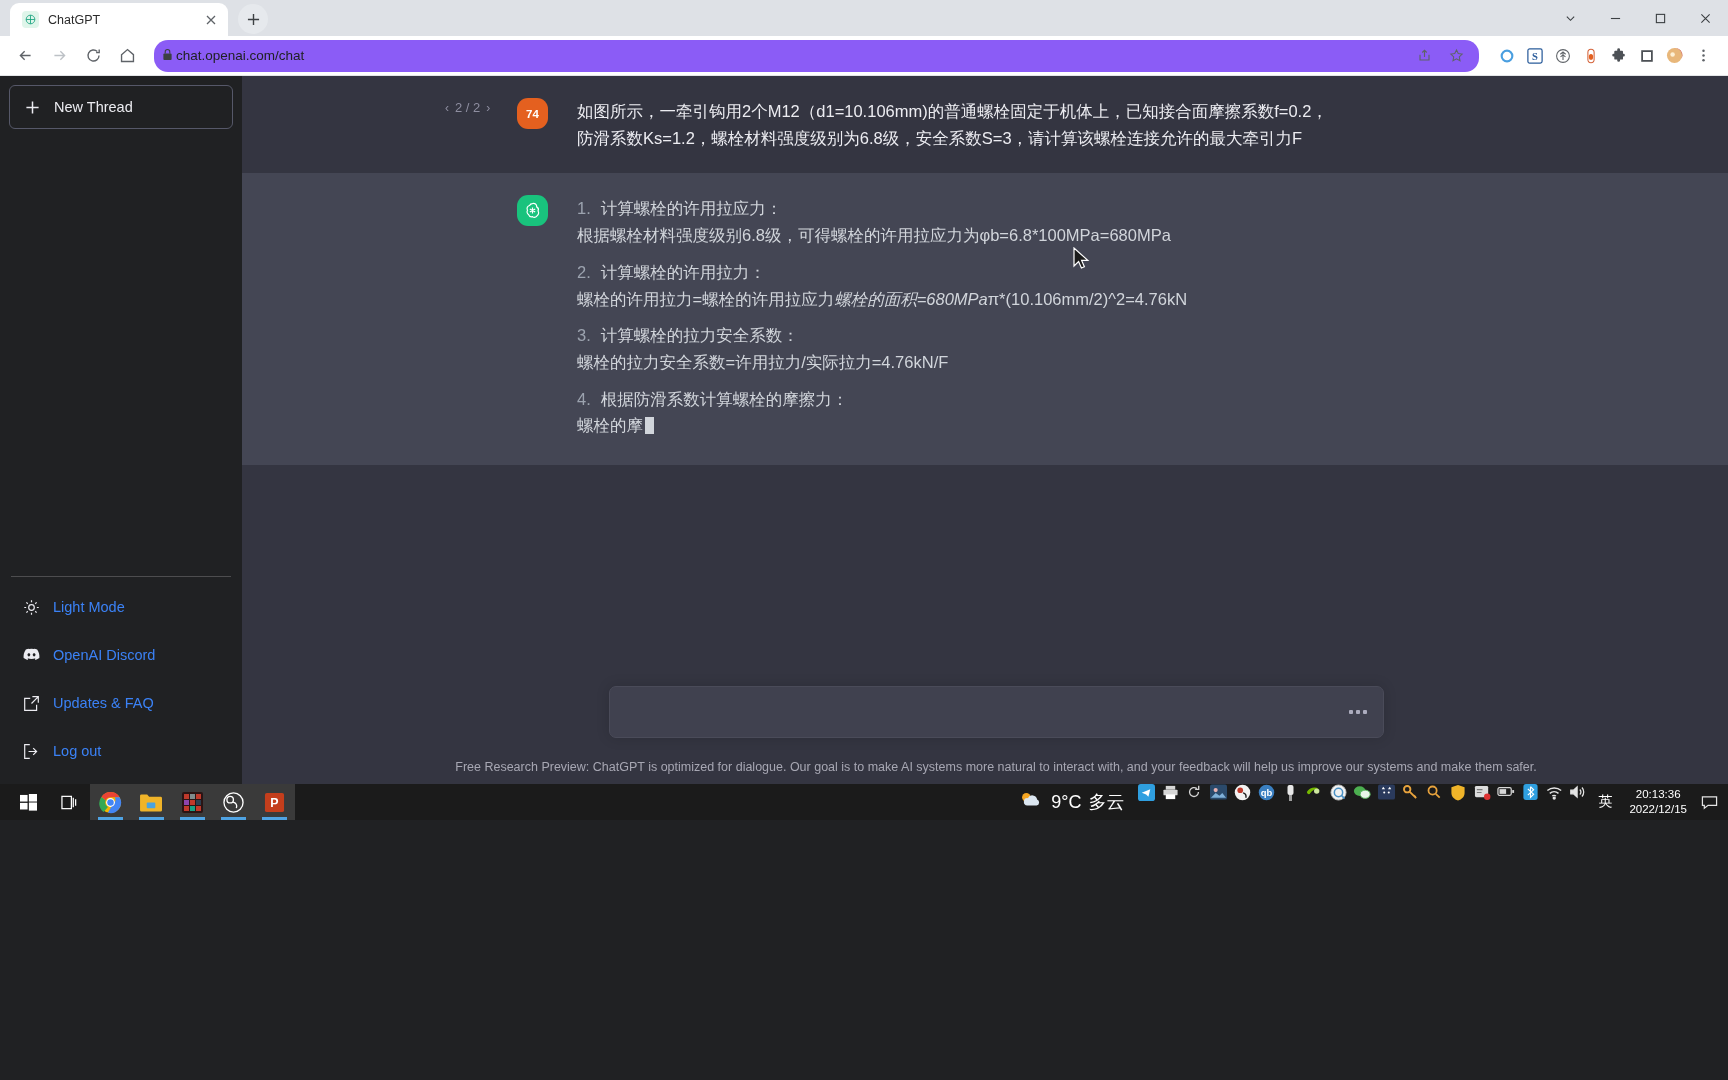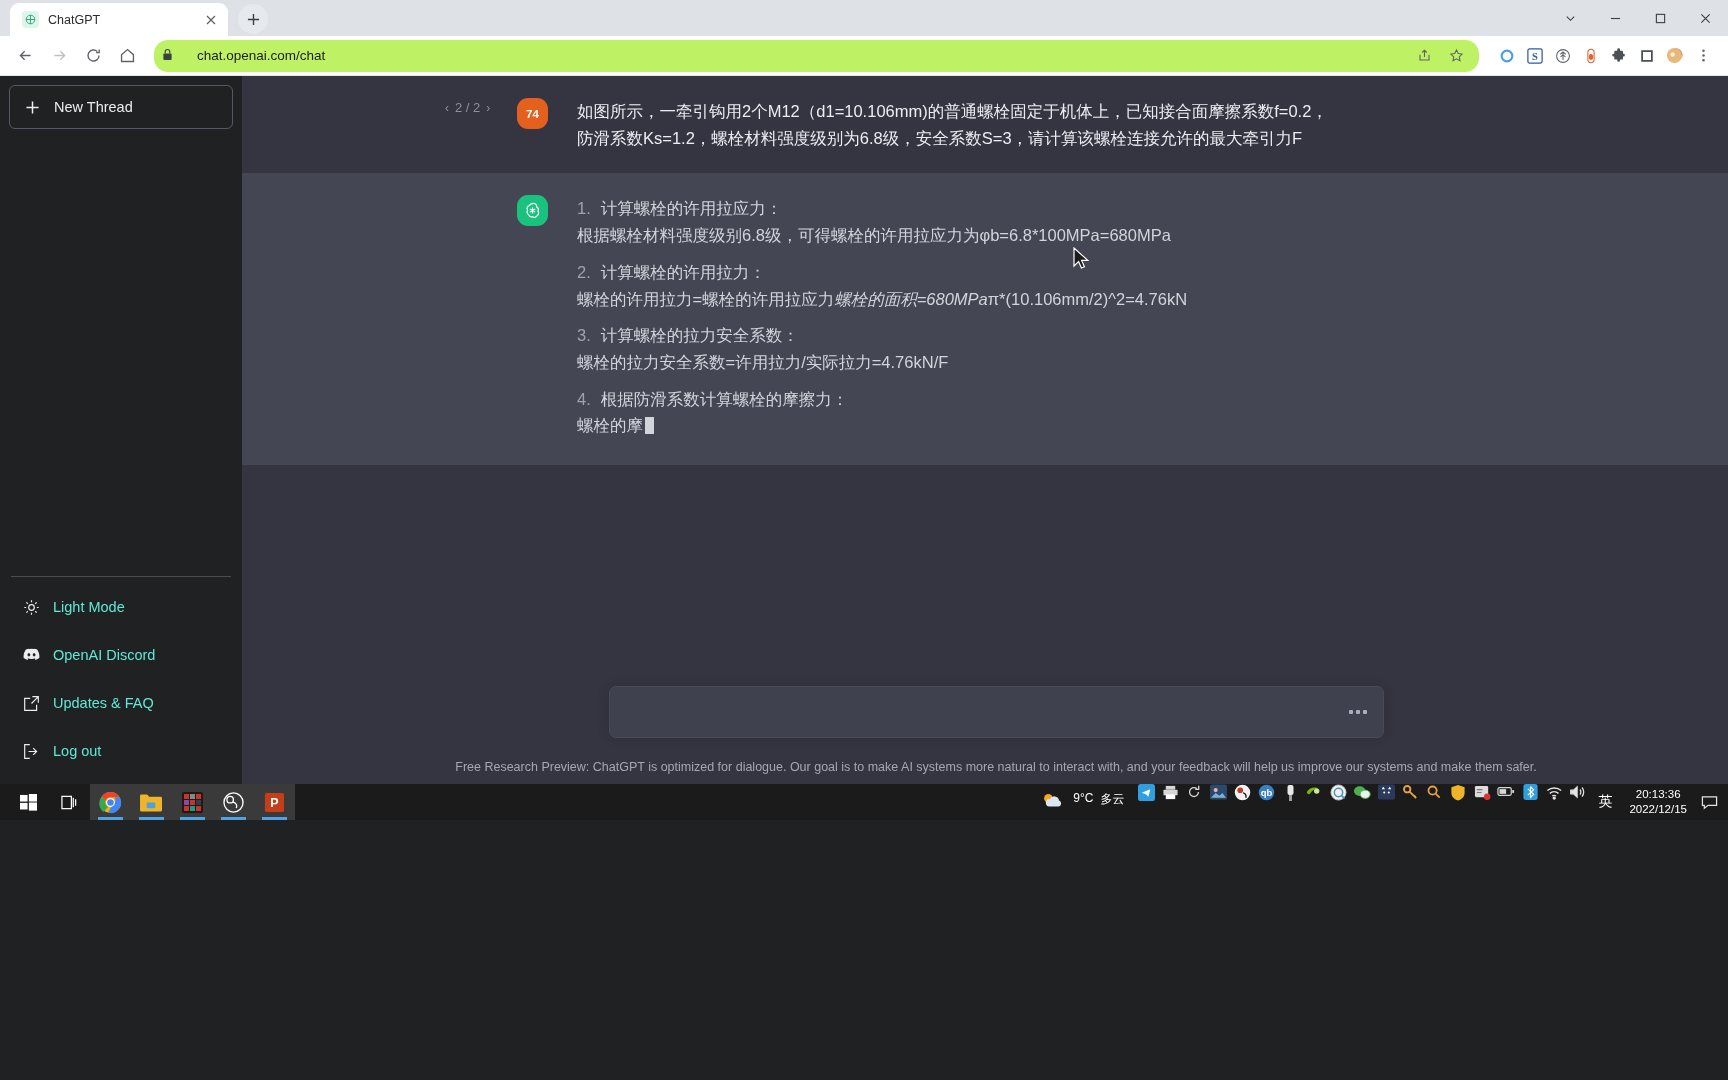--- a/index.html
+++ b/index.html
@@ -46,22 +46,22 @@
   .toolbar {
     height:40px; background:#fff; display:flex; align-items:center;
     padding:0 10px; gap:4px; border-bottom:1px solid #e4e6e8;
   }
   .tbtn {
     width:30px; height:30px; border-radius:50%; display:flex;
     align-items:center; justify-content:center; color:#5f6368; flex:0 0 auto;
   }
   .tbtn.dim { color:#bdc1c6; }
   .omnibox {
-    flex:1; height:28px; background:#bef264; border-radius:14px; margin:0 8px;
-    display:flex; align-items:center; padding:16px 8px; gap:24px;
+    flex:1; height:28px; background:#8b5cf6; border-radius:14px; margin:0 8px;
+    display:flex; align-items:center; padding:16px 8px; gap:3px;
     font-size:13.5px; color:#202124;
   }
   .omni-lock { font-size:11px; color:#3c4043; }
   .omni-url { flex:1; white-space:nowrap; overflow:hidden; }
   .omni-right { display:flex; align-items:center; gap:2px; margin-left:auto; }
   .ext-icons { display:flex; align-items:center; gap:9px; padding-left:6px; }
   .exti { width:19px; height:19px; display:flex; align-items:center; justify-content:center; }
 
   
   .app { flex:1; display:flex; background:#343541; min-height:0; }
@@ -72,21 +72,21 @@
   }
   .newthread {
     height:44px; border:1px solid #565869; border-radius:6px;
     display:flex; align-items:center; gap:13px; padding:13px 14px;
     color:#ececf1; font-size:14.5px;
   }
   .spacer { flex:1; }
   .sbdiv { height:1px; background:#4d4d4f; margin:6px 2px; }
   .sbitem {
     height:48px; display:flex; align-items:center; gap:13px; padding:0 14px;
-    color:#5eead4; font-size:14.5px; border-radius:6px;
+    color:#3b82f6; font-size:14.5px; border-radius:6px;
   }
   .sbicon { width:17px; display:flex; align-items:center; justify-content:center; flex:0 0 auto; }
 
   .content { flex:1; display:flex; flex-direction:column; min-width:0; position:relative; }
   .thread { flex:1; overflow:hidden; }
 
   .msg { width:100%; display:flex; }
   .msg.user { background:#343541; }
   .msg.bot  { background:#444654; }
   .msg-inner {
@@ -149,21 +149,21 @@
   .tkicon {
     width:41px; height:36px; display:flex; align-items:center; justify-content:center;
     position:relative;
   }
   .tkicon.active { background:#3a3a3a; }
   .tkicon.active::after {
     content:""; position:absolute; bottom:0; left:8px; right:8px; height:3px; background:#4fa3e3;
   }
   .tray { margin-left:auto; display:flex; align-items:center; gap:0; padding-right:2px; }
   .tri { width:24px; height:36px; display:flex; align-items:flex-start; justify-content:center; }
-  .weather { display:flex; align-items:flex-start; gap:7px; color:#fff; font-size:12px; padding:0 10px; }
+  .weather { display:flex; align-items:center; gap:7px; color:#fff; font-size:18px; padding:0 10px; }
   .ime { color:#fff; font-size:14px; padding:0 8px; }
   .clock {
     color:#fff; font-size:11.5px; line-height:1.32; text-align:center;
     padding:0 9px; display:flex; flex-direction:column; justify-content:center;
   }
   .notifbox { width:26px; height:36px; display:flex; align-items:center; justify-content:center; }
 
   .cursor-arrow { position:absolute; left:831px; top:171px; pointer-events:none; z-index:50; }
 </style>
 </head>

